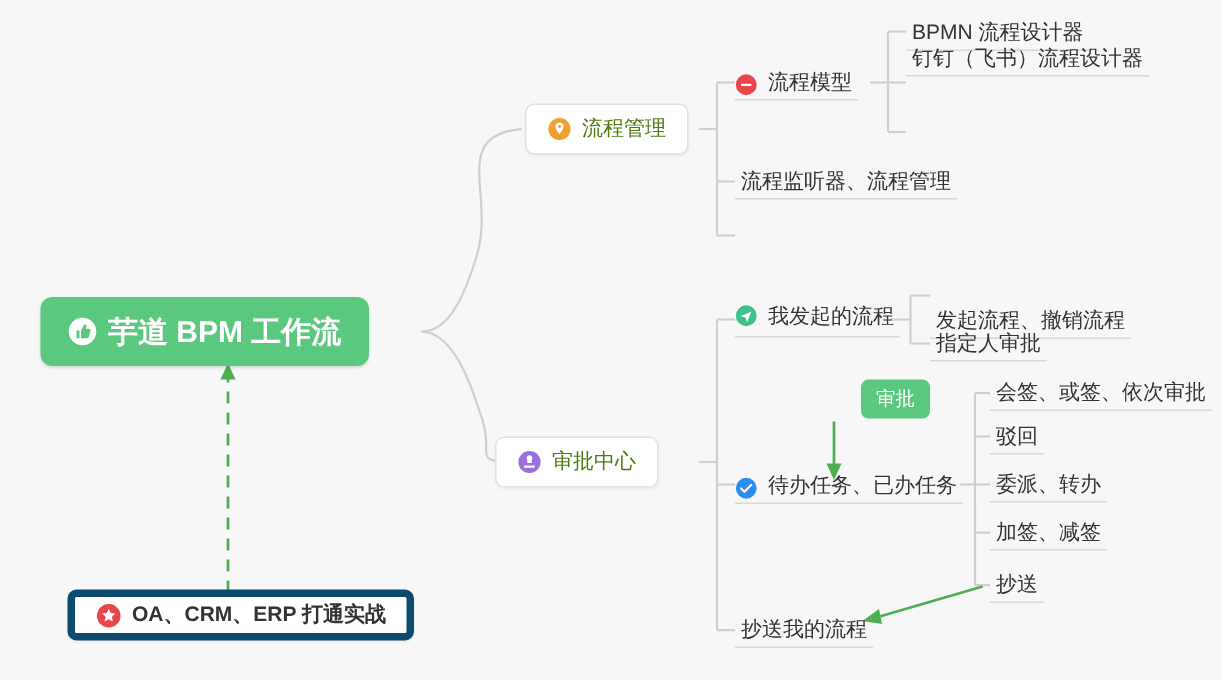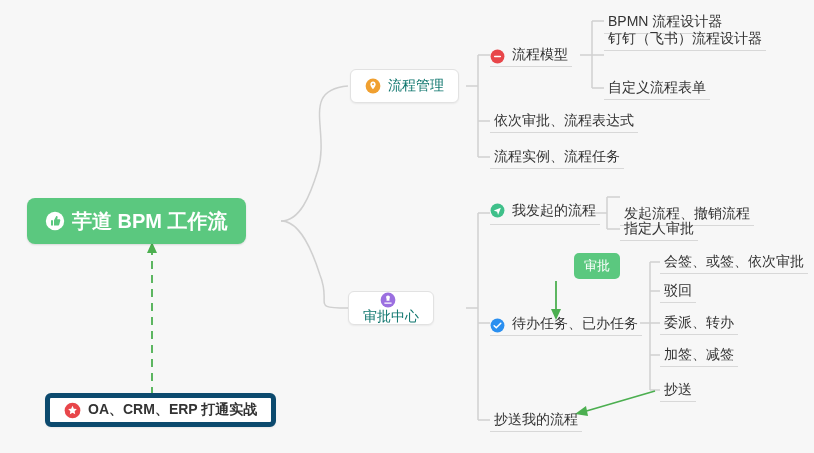--- a/index.html
+++ b/index.html
@@ -45,21 +45,21 @@
     box-shadow: 0 1px 2px rgba(0,0,0,0.12);
   }
   
   .branch {
     background: #ffffff;
     border: 1px solid #e2e2e2;
     border-radius: 6px;
     height: 34px;
     padding: 0 14px;
     font-size: 14px;
-    color: #0f766e;
+    color: #4d7c0f;
     box-shadow: 0 1px 2px rgba(0,0,0,0.06);
   }
   
   .leaf {
     font-size: 14px;
     color: #333333;
     height: 26px;
     padding: 0 4px 0 4px;
     border-bottom: 1px solid #d8d8d8;
     align-items: flex-end;
@@ -181,32 +181,26 @@
     </span>
     <span class="label">流程模型</span>
   </div>
 
   <div class="node leaf" style="left:604px; top:8px;">
     <span class="label">BPMN 流程设计器</span>
   </div>
   <div class="node leaf" style="left:604px; top:25px;">
     <span class="label">钉钉（飞书）流程设计器</span>
   </div>
-  <div class="node leaf" style="left:604px; top:74px;">
-    <span class="label">自定义流程表单</span>
-  </div>
 
   <div class="node leaf" style="left:490px; top:107px;">
-    <span class="label">依次审批、流程表达式</span>
-  </div>
-  <div class="node leaf" style="left:490px; top:143px;">
-    <span class="label">流程实例、流程任务</span>
-  </div>
-
-  <div class="node branch" style="left:348px; top:291px;flex-direction:column;">
+    <span class="label">流程监听器、流程管理</span>
+  </div>
+
+  <div class="node branch" style="left:330px; top:291px;">
     <span class="icon">
       <svg width="16" height="16" viewBox="0 0 16 16">
         <circle cx="8" cy="8" r="7.4" fill="#9b6fe0"></circle>
         <path d="M4.4 10.4h7.2v1.4H4.4zM6.1 5.3c0-1 .85-1.8 1.9-1.8s1.9.8 1.9 1.8c0 .7-.5 1.2-.5 1.9l.15 1.5H6.45L6.6 7.2c0-.7-.5-1.2-.5-1.9z" fill="#ffffff"></path>
       </svg>
     </span>
     <span class="label">审批中心</span>
   </div>
 
   <div class="node leaf with-icon" style="left:490px; top:199px;align-items:center;">

